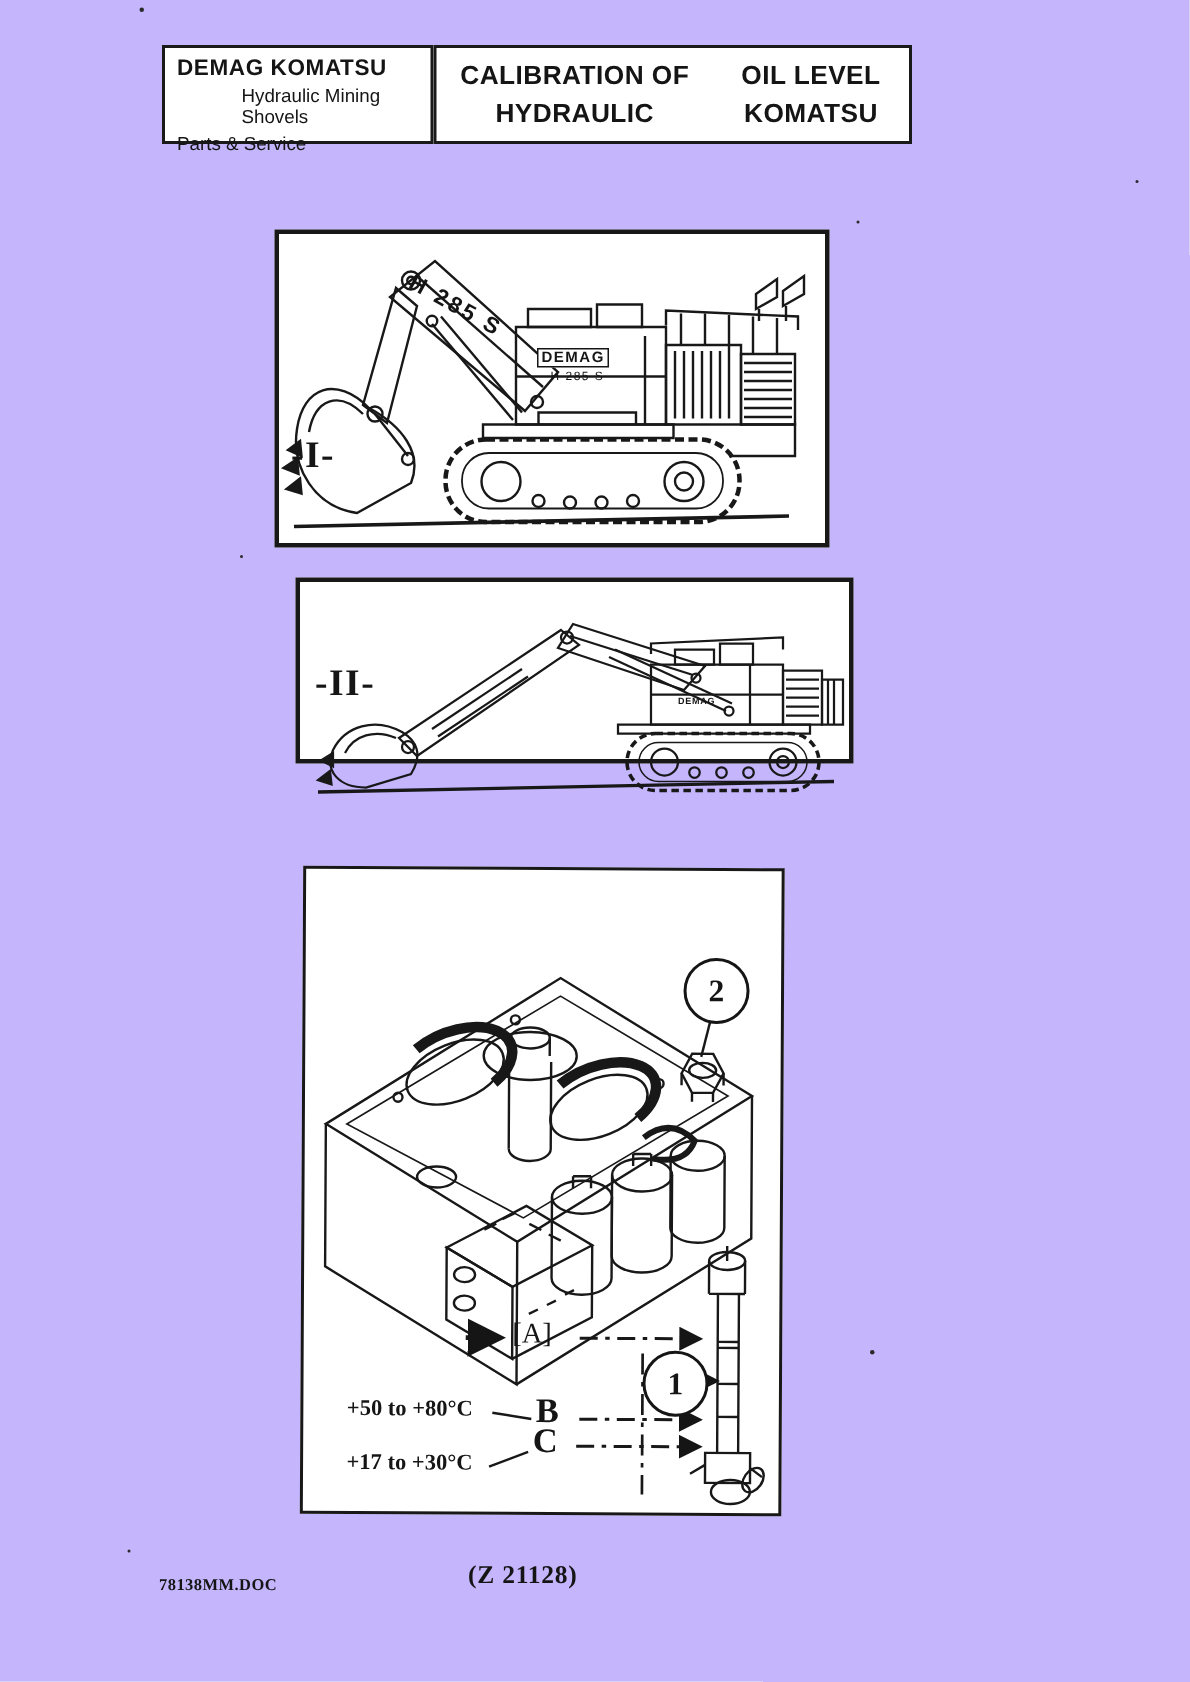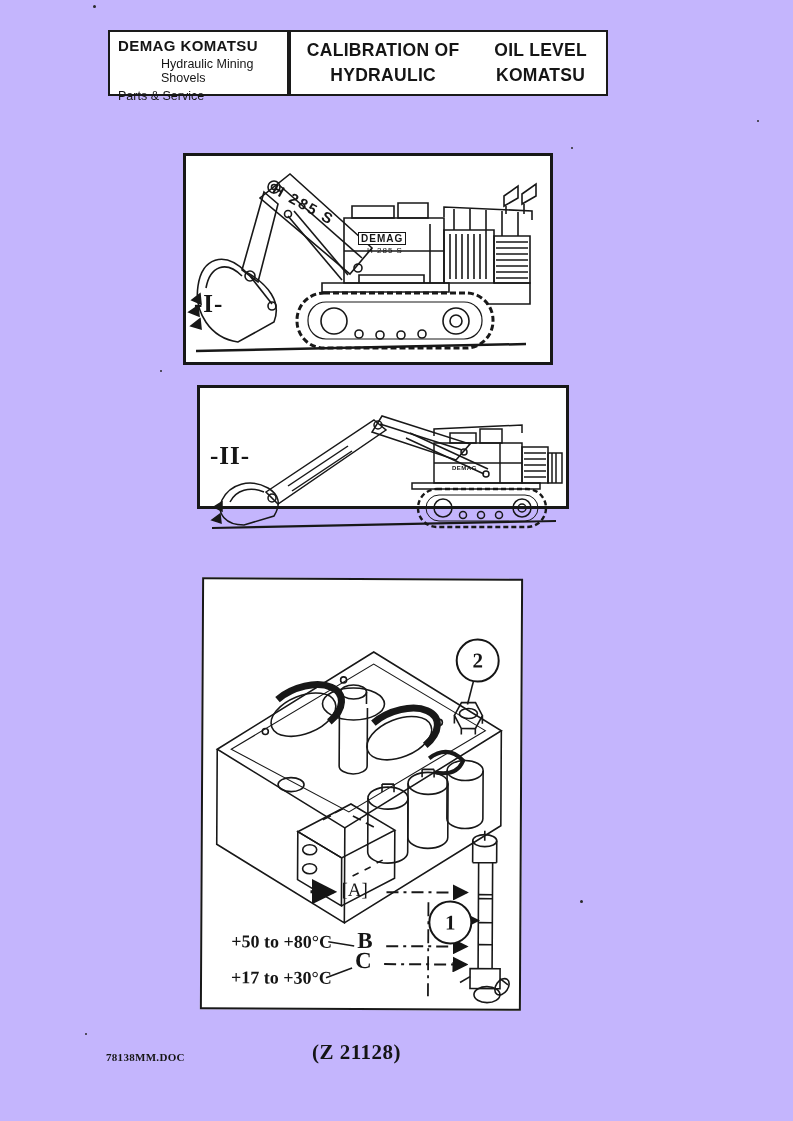--- a/index.html
+++ b/index.html
@@ -36,28 +36,28 @@
   .body-model{position:absolute;left:181px;top:90px;font-size:8px;letter-spacing:1px;}
   .brand2{position:absolute;left:252px;top:77px;font-weight:700;font-size:6px;letter-spacing:.5px;}
   
   .callout{position:absolute;width:40px;height:40px;border:2.5px solid #151515;border-radius:50%;
     background:#fff;display:flex;align-items:center;justify-content:center;
     font-family:"Liberation Serif",serif;font-size:21px;font-weight:600;z-index:4;}
   .pt-label{position:absolute;font-family:"Liberation Serif",serif;z-index:4;background:transparent;}
   .lab-a{left:139px;top:299px;font-size:19px;}
   .lab-b{left:155px;top:348px;font-size:23px;font-weight:600;}
   .lab-c{left:153px;top:368px;font-size:23px;font-weight:600;}
-  .temp{position:absolute;font-family:"Liberation Serif",serif;font-size:18px;font-weight:600;z-index:4;white-space:nowrap;}
+  .temp{position:absolute;font-family:"Liberation Serif",serif;font-size:15px;font-weight:600;z-index:4;white-space:nowrap;}
   .temp-b{left:29px;top:352px;}
   .temp-c{left:29px;top:388px;}
   
   .foot-doc{position:absolute;left:106px;top:1051px;font-family:Liberation Serif, serif;
     font-size:11px;font-weight:700;letter-spacing:.3px;}
   .foot-code{position:absolute;left:312px;top:1040px;font-family:"Liberation Serif",serif;
-    font-size:21px;font-weight:700;letter-spacing:.5px;}
+    font-size:17px;font-weight:700;letter-spacing:.5px;}
   
   .dot{position:absolute;background:#2a2a2a;border-radius:50%;}
   svg path,svg line,svg rect,svg circle,svg ellipse,svg polyline,svg polygon{vector-effect:non-scaling-stroke;}
 </style>
 </head>
 <body>
 
 <div class="page">
 
   <div class="hdr-box hdr-left">

